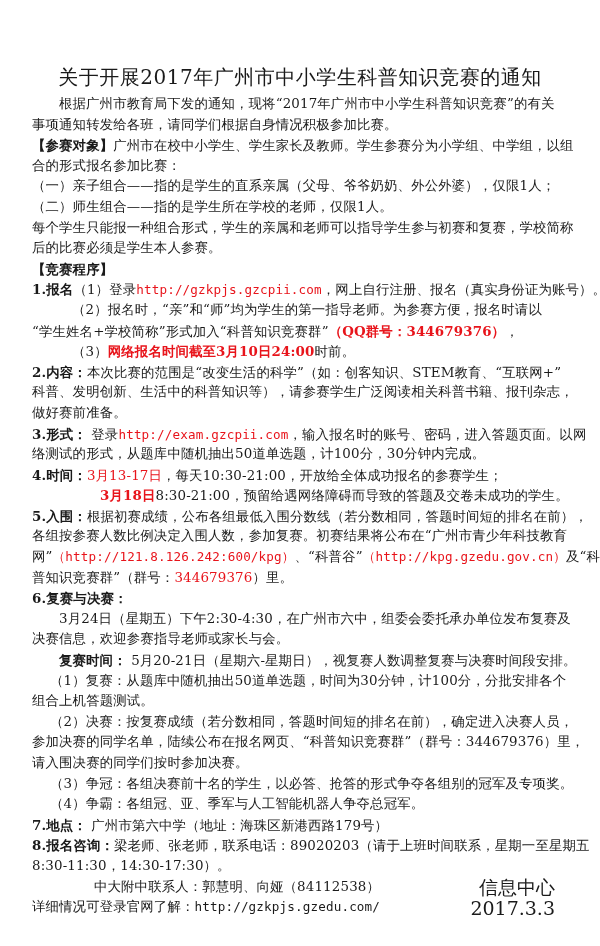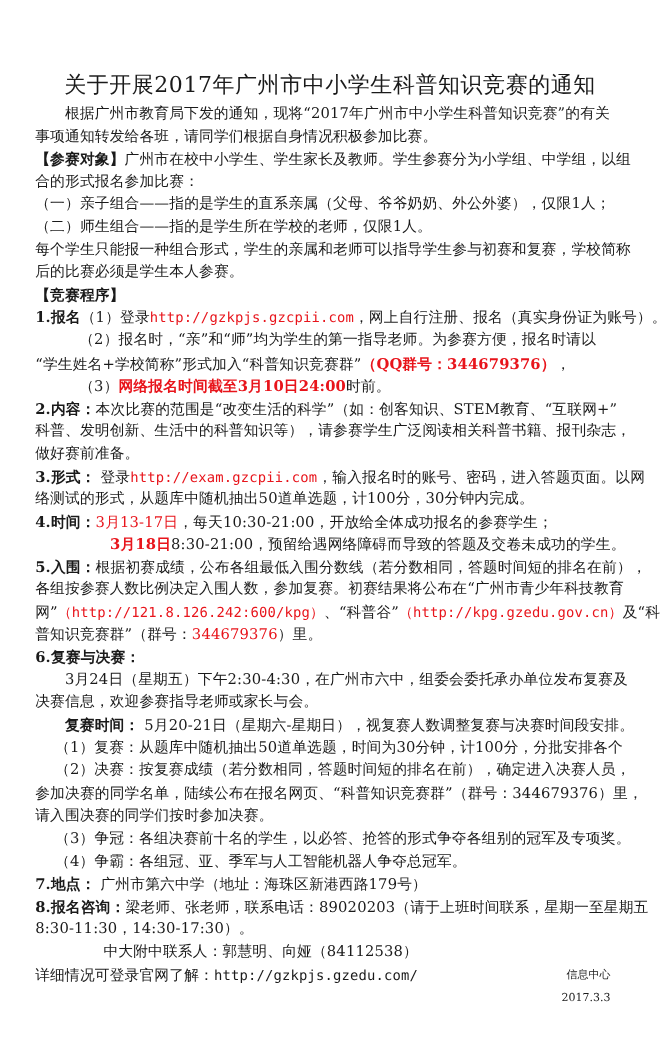--- a/index.html
+++ b/index.html
@@ -18,21 +18,21 @@
     letter-spacing:0.15px;
   }
   .b { font-weight:bold; }
   .red { color:#e8141b;text-align:center; }
   .mono { font-family:"DejaVu Sans Mono","Liberation Mono",monospace; font-size:12.6px; }
   .i1 { padding-left:27px; }
   .i2 { padding-left:40px; }
   .i3 { padding-left:62px; }
   .i5 { padding-left:18px; }
   .i6 { padding-left:68px; }
-  .sig { position:absolute; right:45px; font-size:10px; line-height:20px; text-align:right; }
+  .sig { position:absolute; right:45px; font-size:19px; line-height:20px; text-align:right; }
 </style>
 </head>
 <body>
 
 <div class="title">关于开展2017年广州市中小学生科普知识竞赛的通知</div>
 
 <div class="doc">
   <div class="ln i1">根据广州市教育局下发的通知，现将“2017年广州市中小学生科普知识竞赛”的有关</div>
   <div class="ln">事项通知转发给各班，请同学们根据自身情况积极参加比赛。</div>
 
@@ -63,20 +63,21 @@
   <div class="ln"><span class="b">5.入围：</span><span>根据初赛成绩，公布各组最低入围分数线（若分数相同，答题时间短的排名在前），</span></div>
   <div class="ln">各组按参赛人数比例决定入围人数，参加复赛。初赛结果将公布在“广州市青少年科技教育</div>
   <div class="ln"><span>网”</span><span class="red mono">（http://121.8.126.242:600/kpg）</span><span>、“科普谷”</span><span class="red mono">（http://kpg.gzedu.gov.cn）</span><span>及“科</span></div>
   <div class="ln"><span>普知识竞赛群”（群号：</span><span class="red">344679376</span><span>）里。</span></div>
 
   <div class="ln b">6.复赛与决赛：</div>
   <div class="ln i1">3月24日（星期五）下午2:30-4:30，在广州市六中，组委会委托承办单位发布复赛及</div>
   <div class="ln">决赛信息，欢迎参赛指导老师或家长与会。</div>
   <div class="ln i1"><span class="b">复赛时间：</span> <span>5月20-21日（星期六-星期日），视复赛人数调整复赛与决赛时间段安排。</span></div>
   <div class="ln i5">（1）复赛：从题库中随机抽出50道单选题，时间为30分钟，计100分，分批安排各个</div>
+  <div class="ln">组合上机答题测试。</div>
   <div class="ln i5">（2）决赛：按复赛成绩（若分数相同，答题时间短的排名在前），确定进入决赛人员，</div>
   <div class="ln">参加决赛的同学名单，陆续公布在报名网页、“科普知识竞赛群”（群号：344679376）里，</div>
   <div class="ln">请入围决赛的同学们按时参加决赛。</div>
   <div class="ln i5">（3）争冠：各组决赛前十名的学生，以必答、抢答的形式争夺各组别的冠军及专项奖。</div>
   <div class="ln i5">（4）争霸：各组冠、亚、季军与人工智能机器人争夺总冠军。</div>
 
   <div class="ln"><span class="b">7.地点：</span> <span>广州市第六中学（地址：海珠区新港西路179号）</span></div>
 
   <div class="ln"><span class="b">8.报名咨询：</span><span>梁老师、张老师，联系电话：89020203（请于上班时间联系，星期一至星期五</span></div>
   <div class="ln">8:30-11:30，14:30-17:30）。</div>

